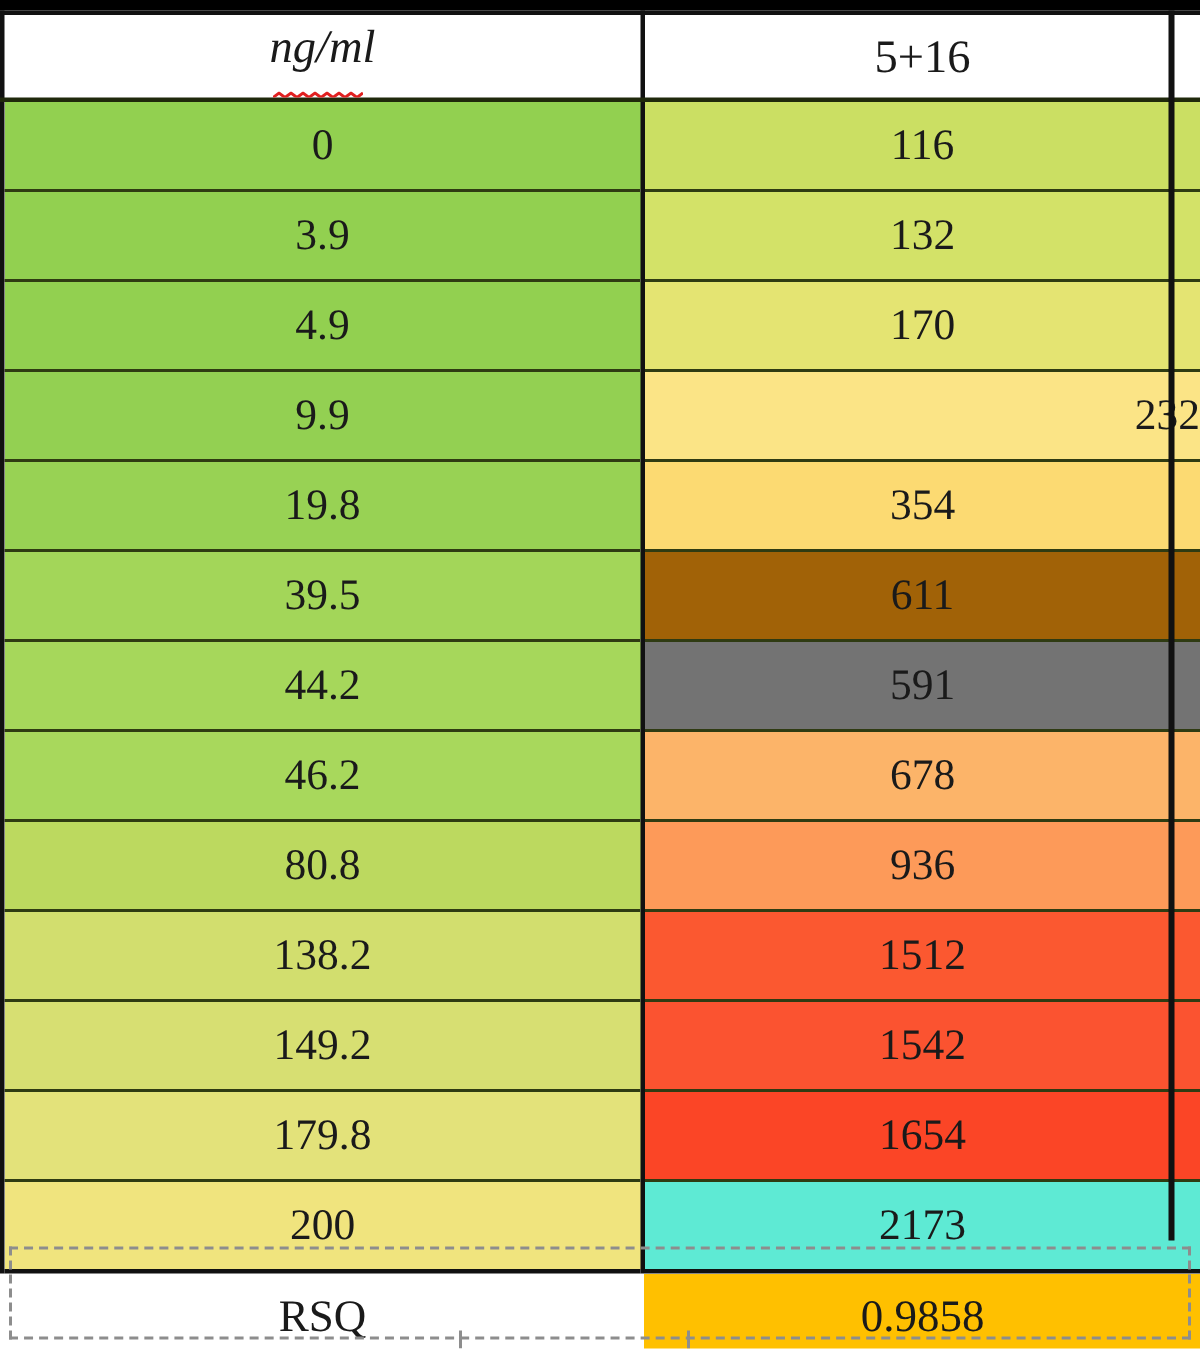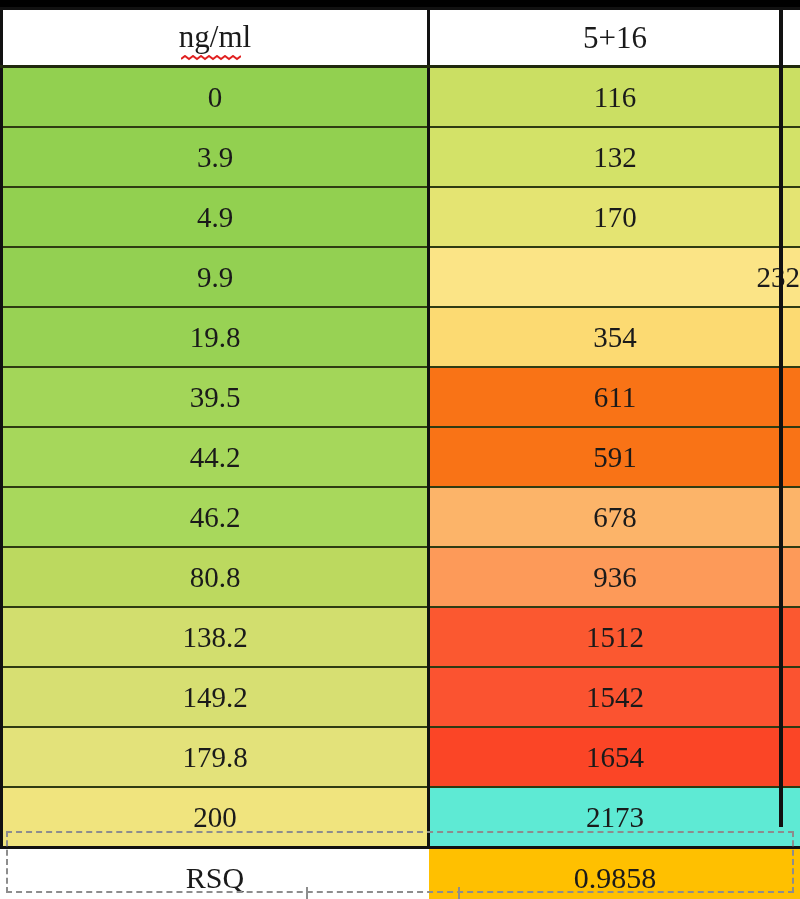--- a/index.html
+++ b/index.html
@@ -63,21 +63,22 @@
     background: #ffffff;
     height: 55px;
     font-size: 31px;
     border-top: 3px solid #111111;
     border-bottom: 3px solid #20290c;
   }
 
   .hdr .unit-label {
     position: relative;
     display: inline-block;
-    padding-bottom: 2px;
+    padding-bottom: 14px;
+    font-style: italic;
   }
   .hdr .unit-label .squiggle {
     position: absolute;
     left: 2px;
     right: 2px;
     bottom: -4px;
     height: 6px;
     display: block;
   }
 
@@ -173,25 +174,25 @@
         <tr class="row">
           <td style="background: rgb(147, 208, 82);">9.9</td>
           <td style="background: rgb(251, 228, 134); text-align: right;">232</td>
         </tr>
         <tr class="row">
           <td style="background: rgb(152, 210, 84);">19.8</td>
           <td style="background: rgb(252, 218, 114);">354</td>
         </tr>
         <tr class="row">
           <td style="background: rgb(163, 214, 89);">39.5</td>
-          <td style="background: #f97316;">611</td>
+          <td style="background: #a16207;">611</td>
         </tr>
         <tr class="row">
           <td style="background: rgb(166, 215, 91);">44.2</td>
-          <td style="background: #f97316;">591</td>
+          <td style="background: #737373;">591</td>
         </tr>
         <tr class="row">
           <td style="background: rgb(168, 216, 92);">46.2</td>
           <td style="background: rgb(252, 180, 105);">678</td>
         </tr>
         <tr class="row">
           <td style="background: rgb(188, 217, 95);">80.8</td>
           <td style="background: rgb(253, 154, 89);">936</td>
         </tr>
         <tr class="row">

